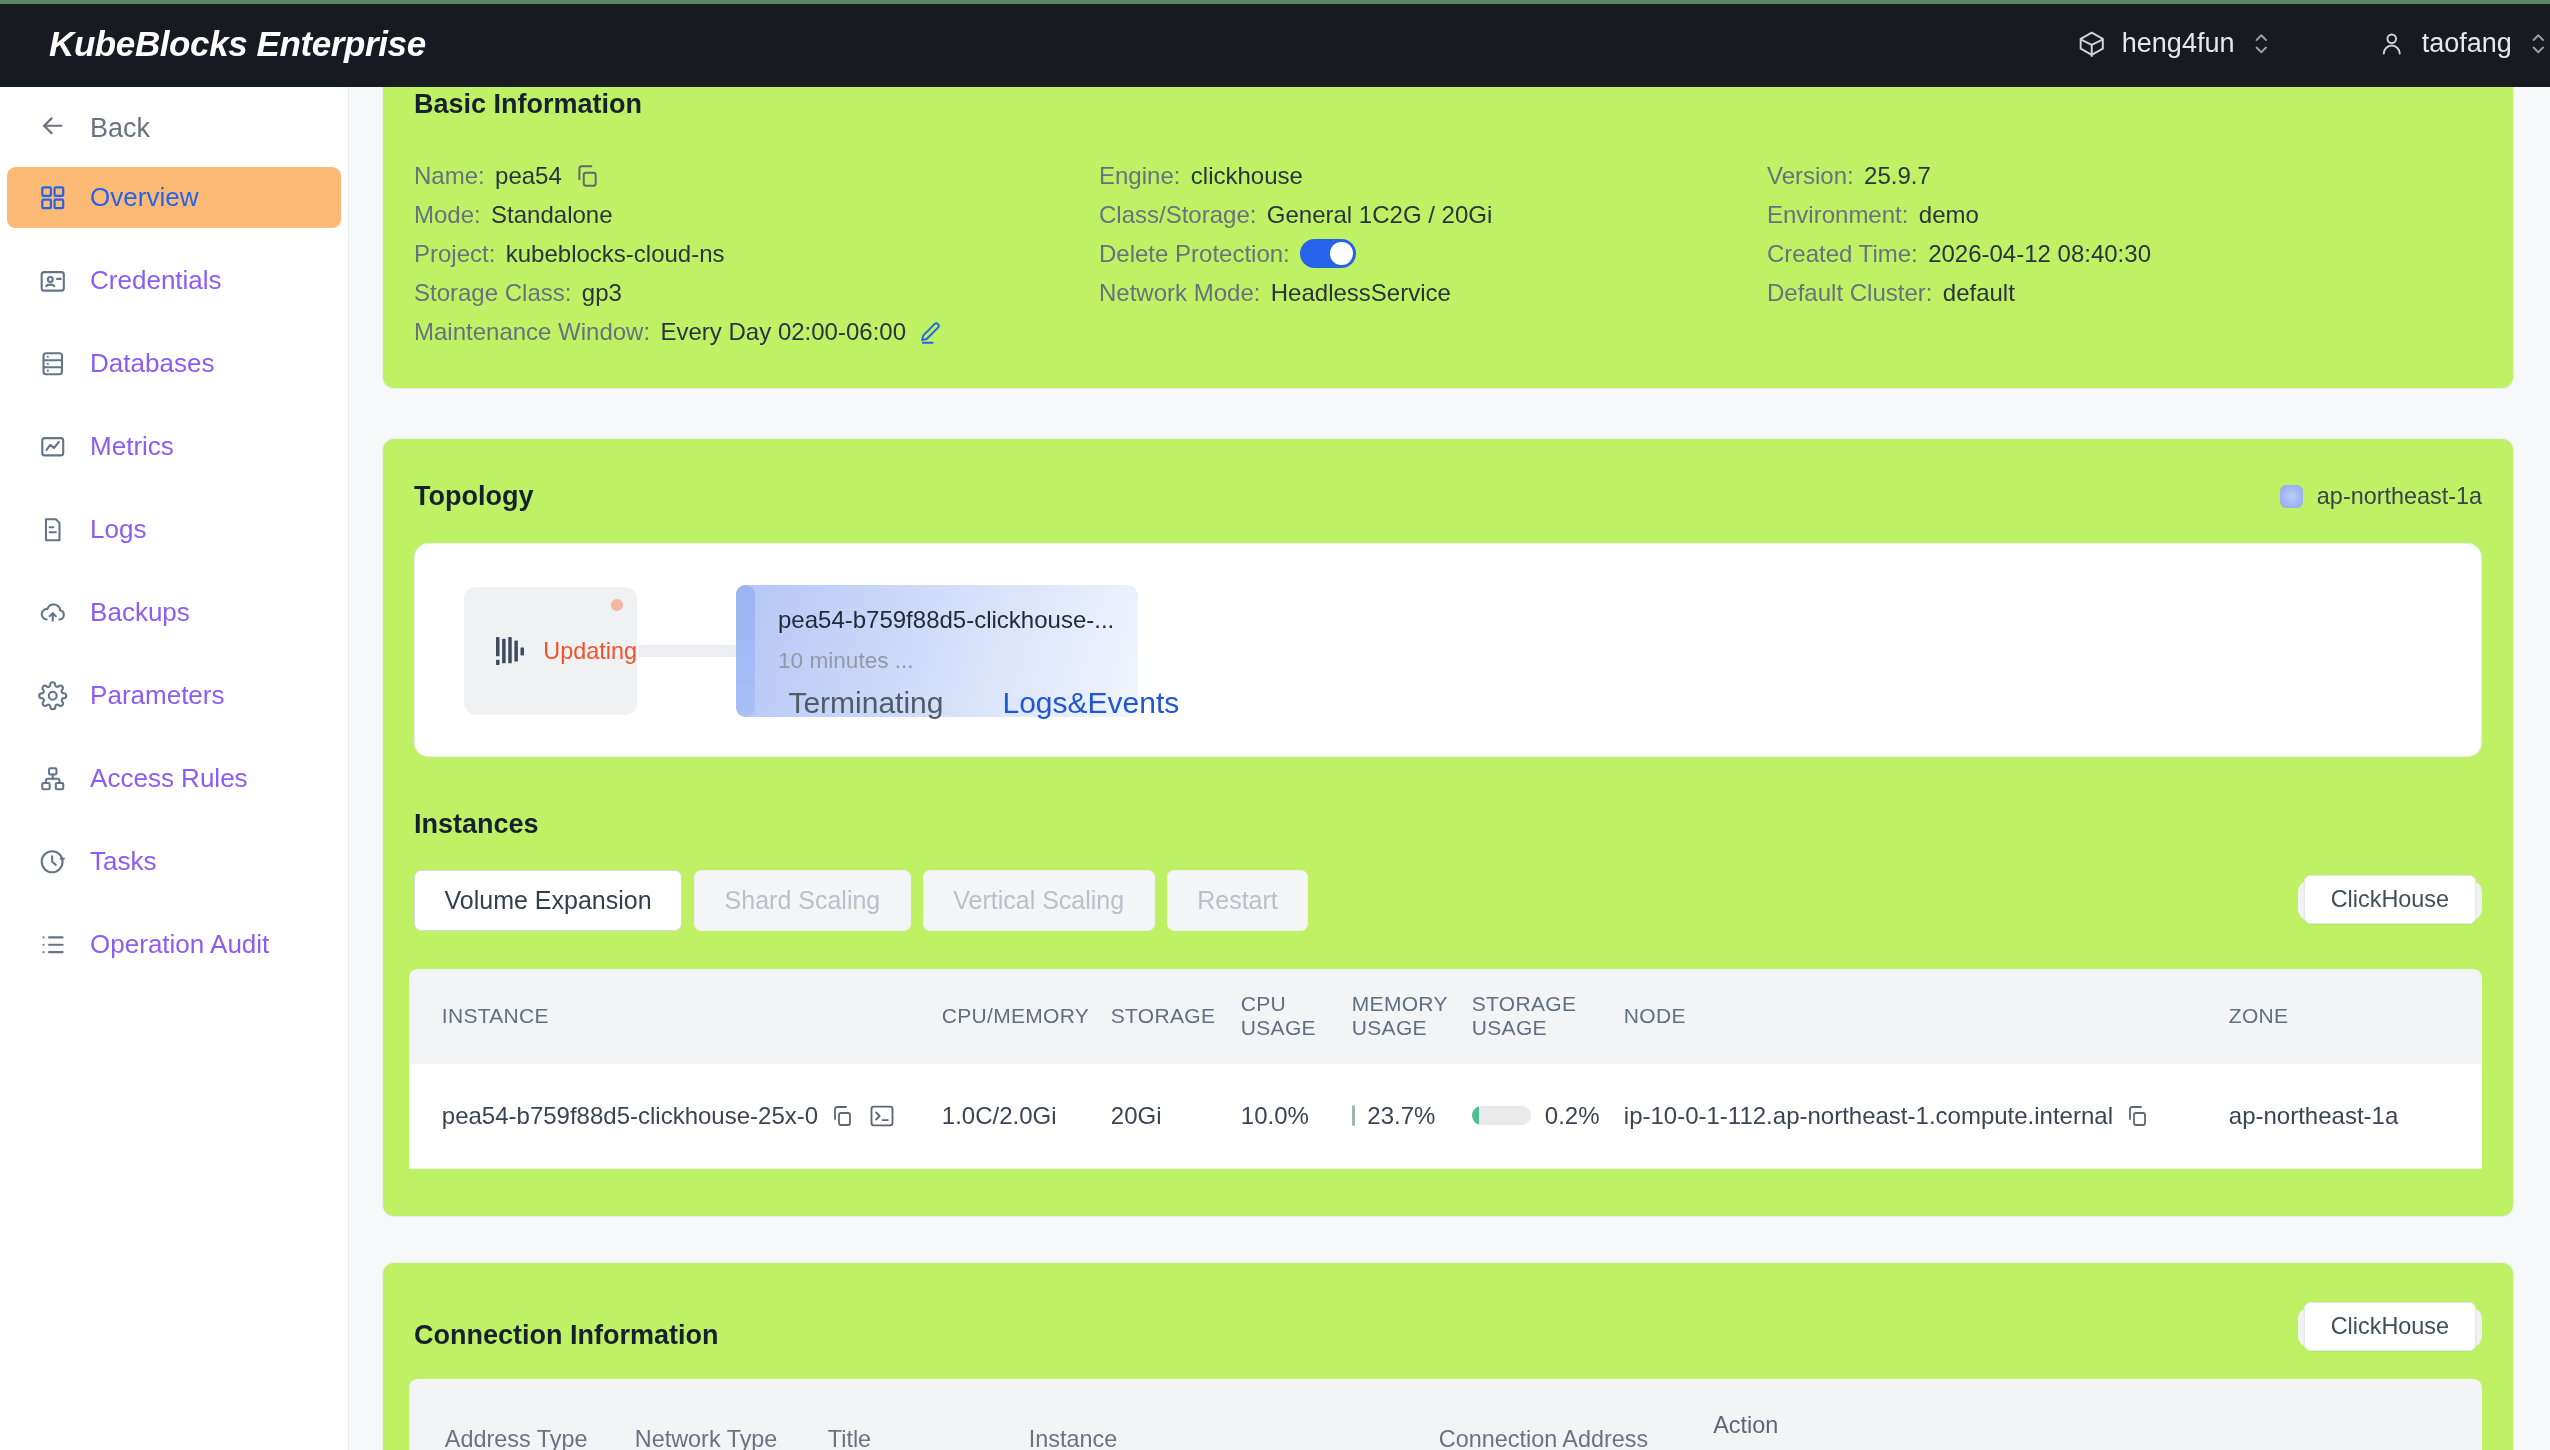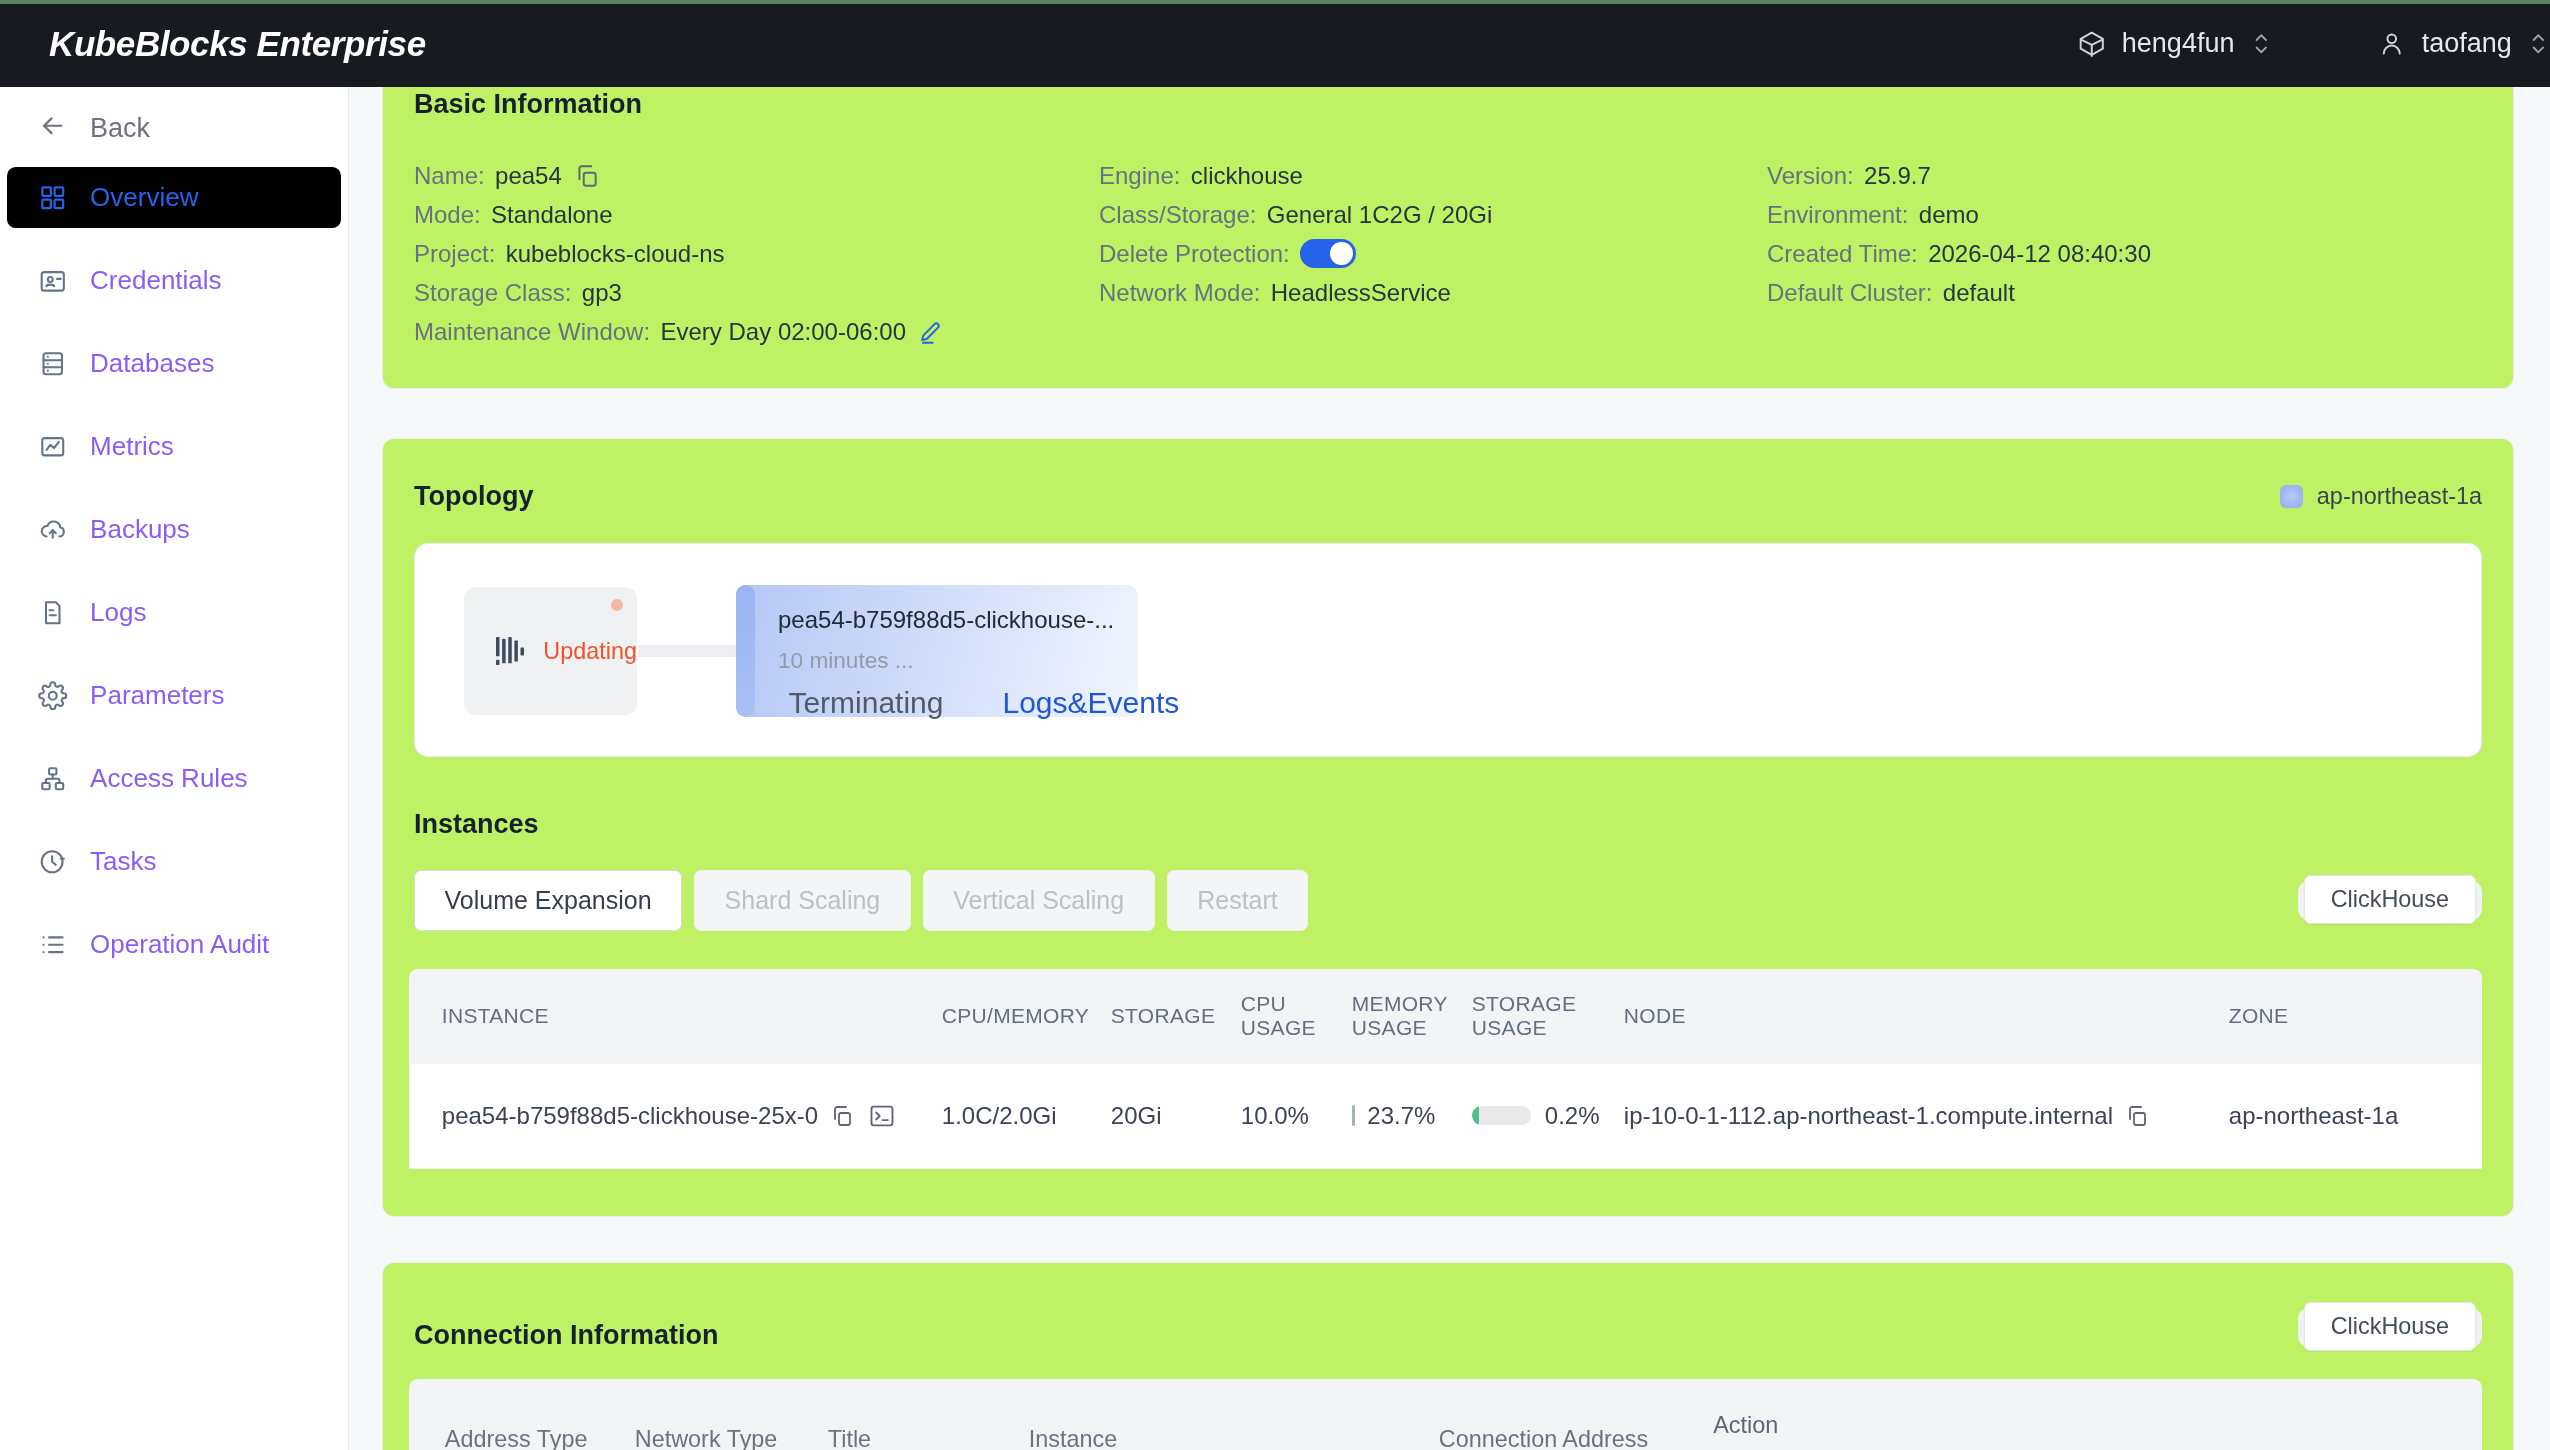--- a/index.html
+++ b/index.html
@@ -15,21 +15,21 @@
   .top-group { display:flex; align-items:center; gap:15.6px; color:#e6e8ec; font-size:27px; cursor:pointer; }
   .top-group svg { display:block; }
   .updown { display:flex; flex-direction:column; gap:1.7px; }
 
   
   .sidebar { position:absolute; top:87px; left:0; width:349px; height:1364px; background:#fff; border-right:0.9px solid #e9eaec; padding-top:17.3px; }
   .side-back { height:49px; display:flex; align-items:center; gap:22.6px; padding-left:38px; color:#6b7280; font-size:27px; cursor:pointer; }
   .nav { margin-top:14px; }
   .nav-item { height:61px; margin:0 7px 22px 7px; border-radius:8.7px; display:flex; align-items:center; gap:22.6px; padding-left:31px; color:#8b5cf6; font-size:26px; cursor:pointer; }
   .nav-item svg { flex:0 0 auto; color:#64748b; }
-  .nav-item.active { background:#000000; color:#2563eb; }
+  .nav-item.active { background:#fdba74; color:#2563eb; }
   .nav-item.active svg { color:#2563eb; }
 
   
   .main { position:absolute; top:87px; left:349px; right:0; bottom:0; background:#f7f8f9; }
   .card { position:absolute; left:33px; width:2132px; background:#bef264; border:0.9px solid #ebedf0; border-radius:12px; padding:0 31px; }
   .card1 { top:0; height:302px; border-top:none; border-radius:0 0 12px 12px; }
   .card2 { top:351px; height:779px; }
   .card3 { top:1175px; height:434px; }
 
   .sec-title { font-size:27px; font-weight:bold; color:#17202e; }
@@ -182,33 +182,33 @@
       </div>
       <div class="nav-item">
         <svg width="29.5" height="29.5" viewBox="0 0 24 24" fill="none" stroke="currentColor" stroke-width="1.7" stroke-linecap="round" stroke-linejoin="round">
             <rect x="3.5" y="5" width="17" height="14" rx="2"></rect>
             <path d="M7 14.5l3-4 3 2.5 4-5"></path>
           </svg>
         <span>Metrics</span>
       </div>
       <div class="nav-item">
         <svg width="29.5" height="29.5" viewBox="0 0 24 24" fill="none" stroke="currentColor" stroke-width="1.7" stroke-linecap="round" stroke-linejoin="round">
+            <path d="M6.5 3.5h8l3 3v14h-11z"></path>
+            <path d="M9.5 10h3"></path>
+            <path d="M9.5 14h5"></path>
+          </svg>
+        <span>Logs</span>
+      </div>
+      <div class="nav-item">
+        <svg width="29.5" height="29.5" viewBox="0 0 24 24" fill="none" stroke="currentColor" stroke-width="1.7" stroke-linecap="round" stroke-linejoin="round">
             <path d="M7 17.5a4.3 4.3 0 1 1 .7-8.6A5.3 5.3 0 0 1 18 10a3.8 3.8 0 0 1-.6 7.5"></path>
             <path d="M12 18.5v-6"></path>
             <path d="M9.5 14.8L12 12.3l2.5 2.5"></path>
           </svg>
         <span>Backups</span>
-      </div>
-      <div class="nav-item">
-        <svg width="29.5" height="29.5" viewBox="0 0 24 24" fill="none" stroke="currentColor" stroke-width="1.7" stroke-linecap="round" stroke-linejoin="round">
-            <path d="M6.5 3.5h8l3 3v14h-11z"></path>
-            <path d="M9.5 10h3"></path>
-            <path d="M9.5 14h5"></path>
-          </svg>
-        <span>Logs</span>
       </div>
       <div class="nav-item">
         <svg width="29.5" height="29.5" viewBox="0 0 24 24" fill="none" stroke="currentColor" stroke-width="1.7" stroke-linecap="round" stroke-linejoin="round">
             <circle cx="12" cy="12" r="3.2"></circle>
             <path d="M19.4 15a1.65 1.65 0 0 0 .33 1.82l.06.06a2 2 0 1 1-2.83 2.83l-.06-.06a1.65 1.65 0 0 0-1.82-.33 1.65 1.65 0 0 0-1 1.51V21a2 2 0 1 1-4 0v-.09a1.65 1.65 0 0 0-1-1.51 1.65 1.65 0 0 0-1.82.33l-.06.06a2 2 0 1 1-2.83-2.83l.06-.06a1.65 1.65 0 0 0 .33-1.82 1.65 1.65 0 0 0-1.51-1H3a2 2 0 1 1 0-4h.09a1.65 1.65 0 0 0 1.51-1 1.65 1.65 0 0 0-.33-1.82l-.06-.06a2 2 0 1 1 2.83-2.83l.06.06a1.65 1.65 0 0 0 1.82.33h.01a1.65 1.65 0 0 0 1-1.51V3a2 2 0 1 1 4 0v.09a1.65 1.65 0 0 0 1 1.51 1.65 1.65 0 0 0 1.82-.33l.06-.06a2 2 0 1 1 2.83 2.83l-.06.06a1.65 1.65 0 0 0-.33 1.82v.01a1.65 1.65 0 0 0 1.51 1H21a2 2 0 1 1 0 4h-.09a1.65 1.65 0 0 0-1.51 1z"></path>
           </svg>
         <span>Parameters</span>
       </div>
       <div class="nav-item">
         <svg width="29.5" height="29.5" viewBox="0 0 24 24" fill="none" stroke="currentColor" stroke-width="1.7" stroke-linecap="round" stroke-linejoin="round">

